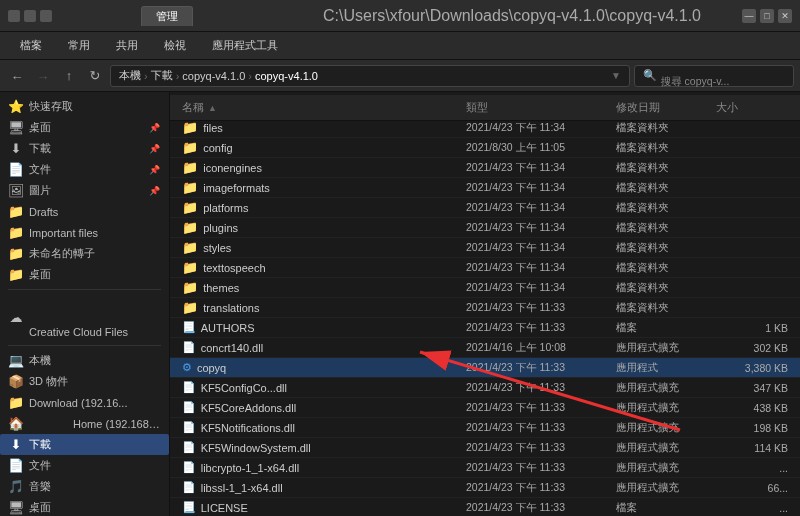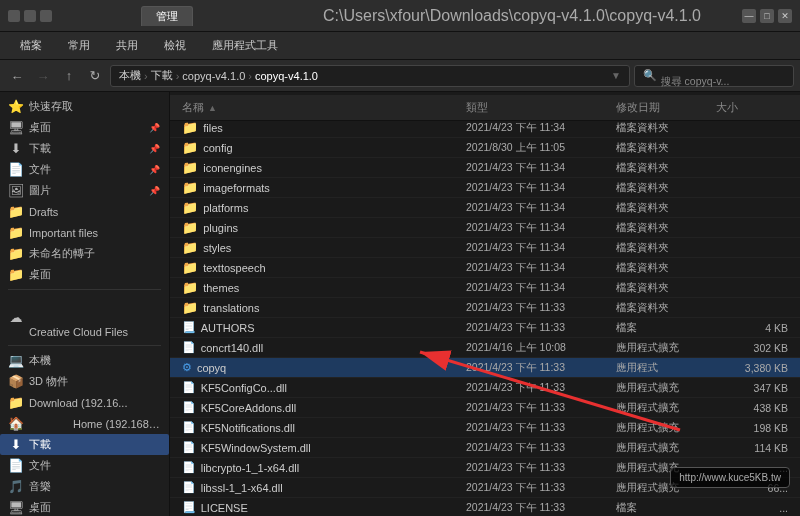--- a/index.html
+++ b/index.html
@@ -506,21 +506,21 @@
             <div class="file-cell type">檔案資料夾</div>
             <div class="file-cell size"></div>
           </div>
           <div class="file-row">
             <div class="file-cell">
               <span class="file-icon">📃</span>
               <span>AUTHORS</span>
             </div>
             <div class="file-cell date">2021/4/23 下午 11:33</div>
             <div class="file-cell type">檔案</div>
-            <div class="file-cell size">4 KB</div>
+            <div class="file-cell size">1 KB</div>
           </div>
           <div class="file-row">
             <div class="file-cell">
               <span class="dll-icon">📄</span>
               <span>concrt140.dll</span>
             </div>
             <div class="file-cell date">2021/4/16 上午 10:08</div>
             <div class="file-cell type">應用程式擴充</div>
             <div class="file-cell size">302 KB</div>
           </div>
@@ -593,21 +593,20 @@
               <span>LICENSE</span>
             </div>
             <div class="file-cell date">2021/4/23 下午 11:33</div>
             <div class="file-cell type">檔案</div>
             <div class="file-cell size">...</div>
           </div>
         </div>
     </div>
   </div>
 
-  <div class="watermark">http://www.kuce5KB.tw</div>
 
   <svg style="position:absolute;left:0;top:0;width:800px;height:516px;pointer-events:none;z-index:20;">
     <defs>
       <marker id="arrowhead" markerWidth="10" markerHeight="7" refX="10" refY="3.5" orient="auto">
         <polygon points="0 0, 10 3.5, 0 7" fill="#e83030"></polygon>
       </marker>
     </defs>
 
     <line x1="680" y1="430" x2="420" y2="352" stroke="#e83030" stroke-width="3" marker-end="url(#arrowhead)"></line>
   </svg>

